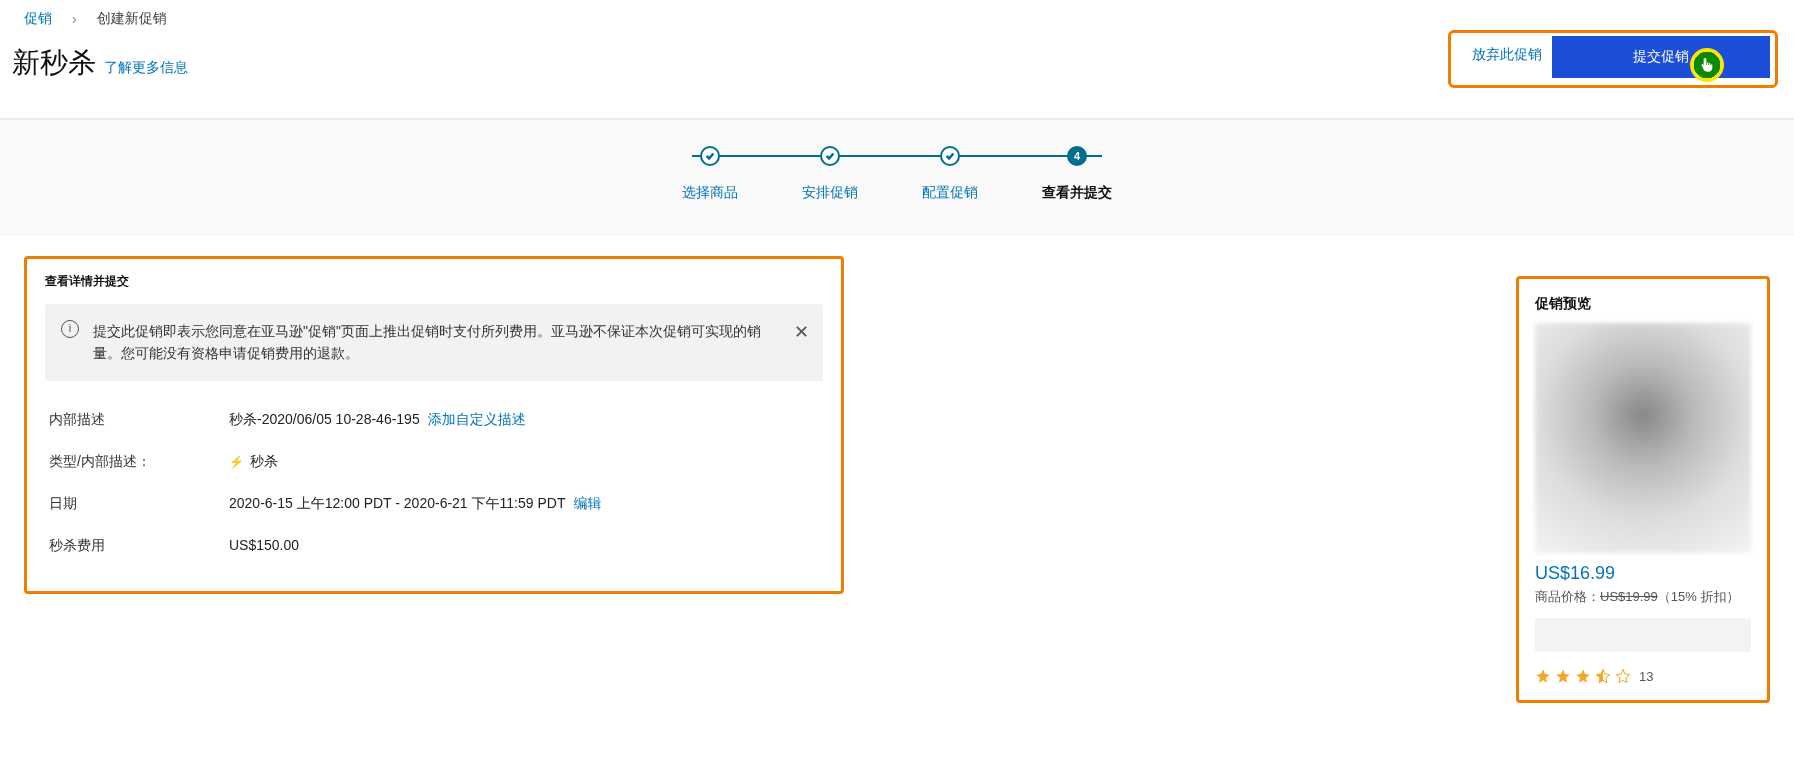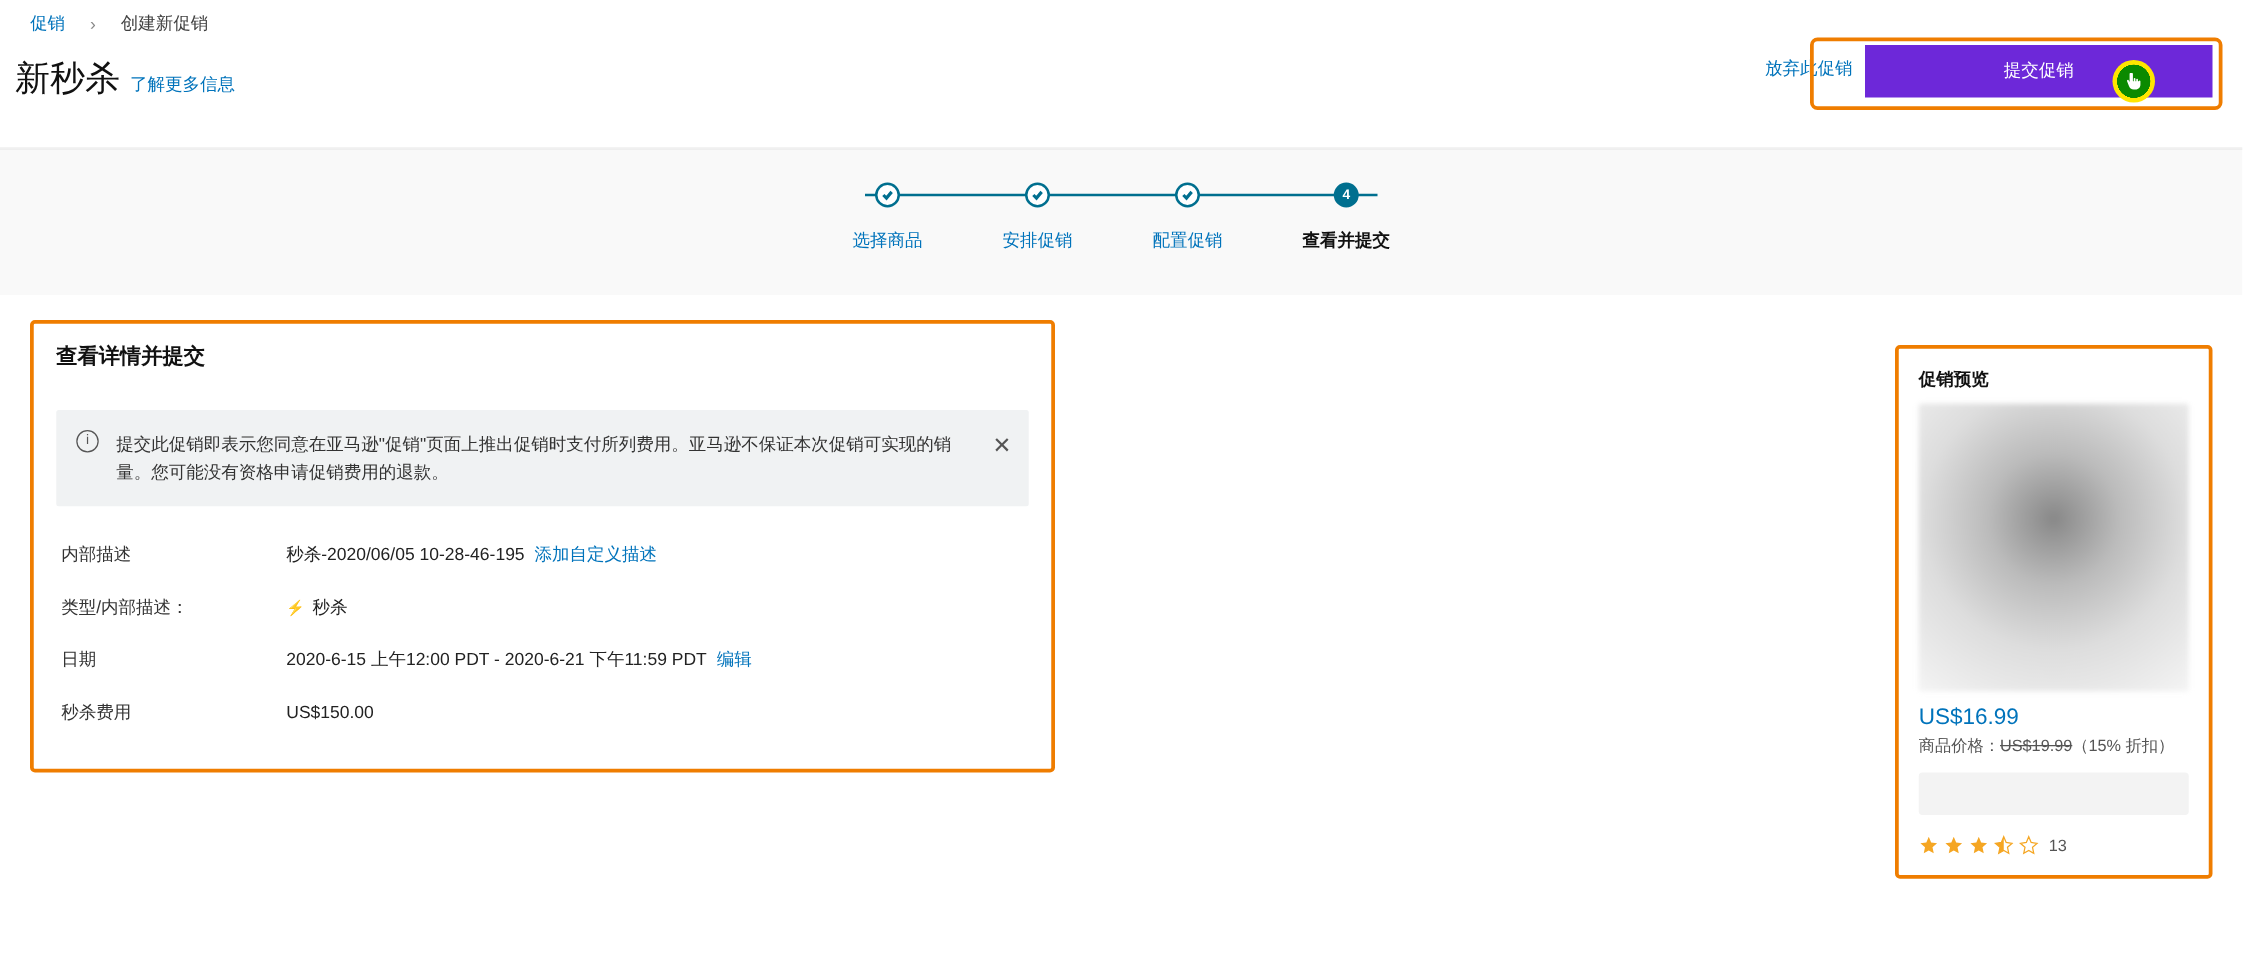--- a/index.html
+++ b/index.html
@@ -9,21 +9,21 @@
 .breadcrumb a{color:#0073bb;text-decoration:none}
 .breadcrumb .sep{color:#888}
 .breadcrumb .cur{color:#404040}
 
 .title-row{display:flex;align-items:baseline;gap:8px;padding:6px 12px 36px}
 .title-row h1{font-size:28px;font-weight:400;color:#111}
 .title-row a{color:#0073bb;text-decoration:none;font-size:14px}
 
 .actions{position:absolute;top:36px;right:24px;display:flex;gap:2px}
 .actions .abandon{color:#0073bb;cursor:pointer;padding:10px 8px}
-.actions .submit{background:#6d28d9;color:#fff;padding:12px 111px;cursor:pointer;border:none;font-size:14px;position:relative}
+.actions .submit{background:#1d4ed8;color:#fff;padding:12px 81px;cursor:pointer;border:none;font-size:14px;position:relative}
 .actions-hl{position:absolute;top:30px;right:16px;width:330px;height:58px;border:3px solid #ef7d00;border-radius:6px;pointer-events:none}
 .cursor-spot{position:absolute;top:48px;right:70px;width:34px;height:34px;background:radial-gradient(circle,#0b8a00 0 55%,#ffe600 56% 100%);border-radius:50%;display:flex;align-items:center;justify-content:center;pointer-events:none}
 .cursor-spot svg{width:16px;height:16px;fill:#fff}
 
 .hr{height:1px;background:#e7e7e7;margin:0 0 0 0}
 
 .steps-wrap{background:#f9f9f9;padding:26px 0 34px;border-top:1px solid #eee}
 .steps{position:relative;width:430px;margin:0 auto}
 .step-line{position:absolute;top:9px;left:10px;right:10px;height:2px;background:#006f8f}
 .step-row{display:flex;justify-content:space-between;align-items:flex-start}
@@ -31,21 +31,21 @@
 .step .circle{width:20px;height:20px;border-radius:50%;border:2px solid #006f8f;background:#fff;display:flex;align-items:center;justify-content:center}
 .step .circle svg{width:10px;height:10px;stroke:#006f8f;stroke-width:3;fill:none}
 .step.active .circle{background:#006f8f;color:#fff;font-size:11px;font-weight:700}
 .step .lbl{color:#0073bb;font-size:14px;white-space:nowrap}
 .step.active .lbl{color:#111;font-weight:700}
 
 .main{padding:20px 24px;display:flex;gap:24px;align-items:flex-start}
 
 .left-panel{width:820px;padding:14px 18px 24px}
 .left-hl{border:3px solid #ef7d00;border-radius:4px}
-.left-panel h2{font-size:17px;font-weight:700;margin-bottom:32px}
+.left-panel h2{font-size:12px;font-weight:700;margin-bottom:14px}
 .info-banner{background:#f0f2f3;padding:16px 44px 16px 48px;position:relative;border-radius:2px;margin-bottom:18px;font-size:14px;line-height:1.6;color:#333}
 .info-banner .info-ic{position:absolute;left:16px;top:16px;width:18px;height:18px;border:1.5px solid #555;border-radius:50%;display:flex;align-items:center;justify-content:center;font-size:11px;color:#555}
 .info-banner .close{position:absolute;right:14px;top:14px;font-size:18px;color:#555;cursor:pointer}
 .detail-row{display:flex;padding:12px 4px;font-size:14px;color:#222}
 .detail-row .k{width:180px;color:#333}
 .detail-row .v{color:#222}
 .detail-row a{color:#0073bb;text-decoration:none;margin-left:8px}
 .flash-ic{color:#f08804;font-size:12px;margin-right:6px}
 
 .right-panel{position:absolute;top:276px;right:24px;width:254px;padding:16px}

